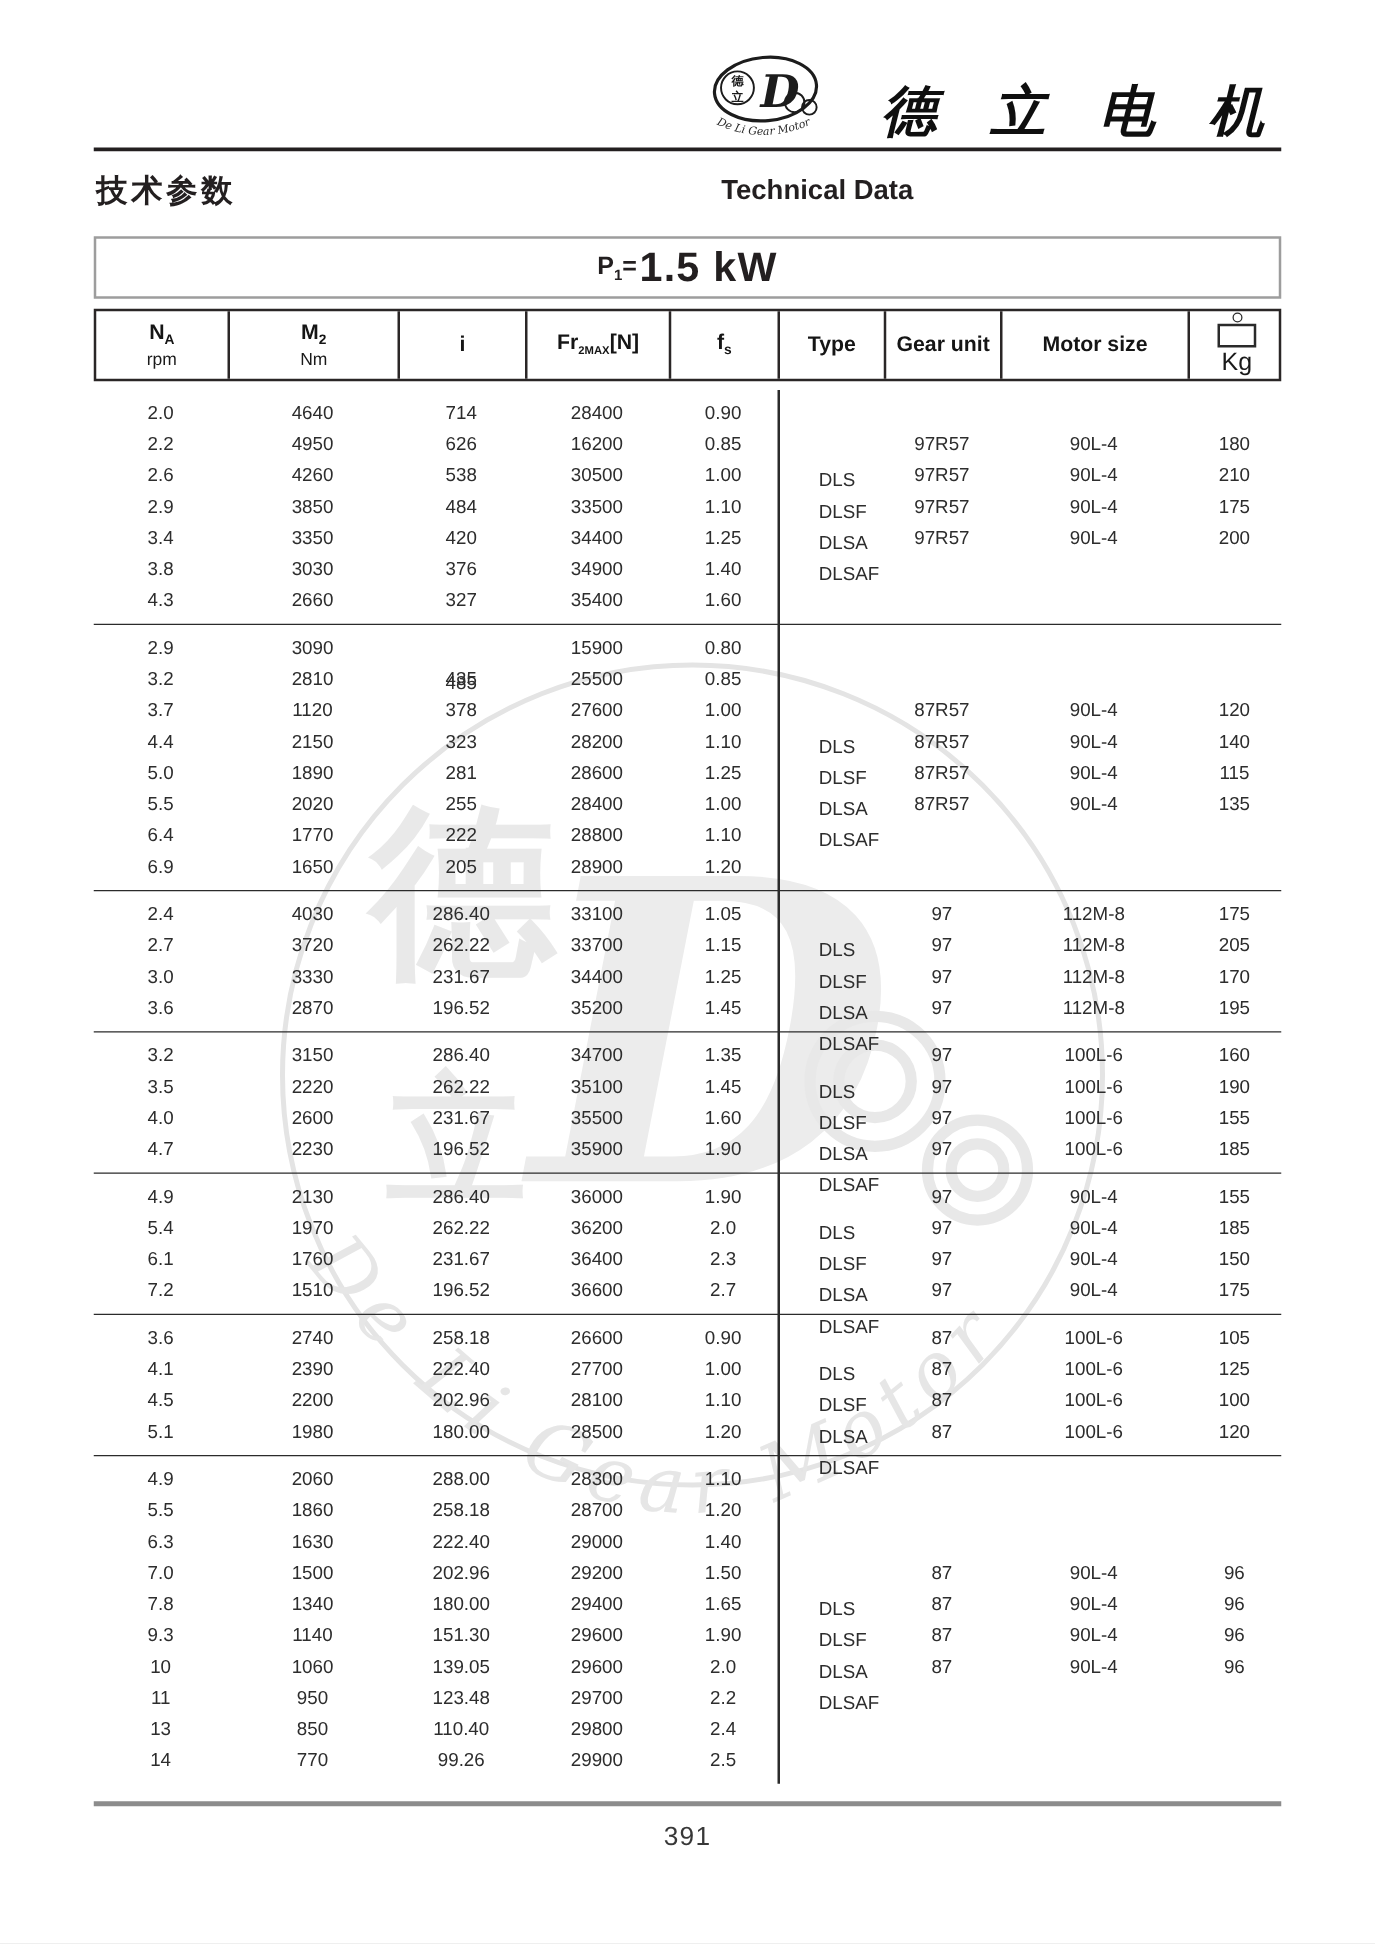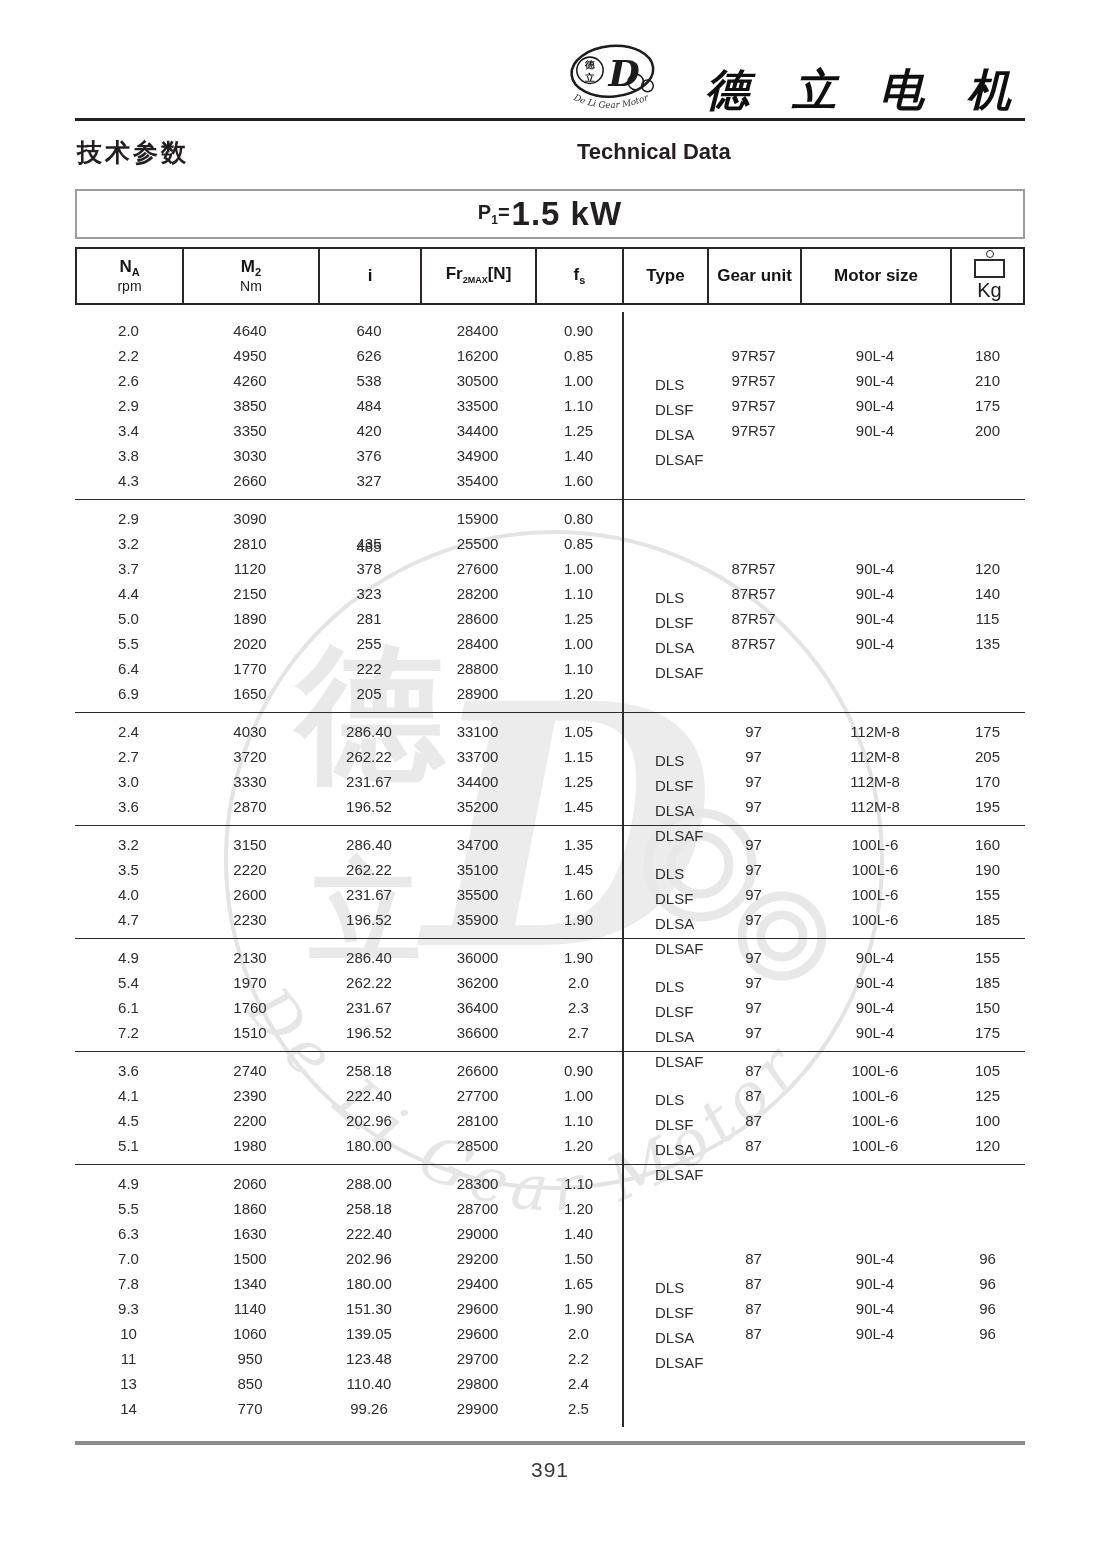--- a/index.html
+++ b/index.html
@@ -158,21 +158,21 @@
         </div>
         <div class="kglabel">Kg</div>
       </div>
     </div>
 
     <div class="tbody" id="tbody">
       <div class="vline"></div>
     <div class="group">
           <div class="cell" style="grid-area: 1 / 1;">2.0</div>
           <div class="cell" style="grid-area: 1 / 2;">4640</div>
-          <div class="cell" style="grid-area: 1 / 3;">640</div>
+          <div class="cell" style="grid-area: 1 / 3;">714</div>
           <div class="cell" style="grid-area: 1 / 4;">28400</div>
           <div class="cell" style="grid-area: 1 / 5;">0.90</div>
           <div class="cell" style="grid-area: 2 / 1;">2.2</div>
           <div class="cell" style="grid-area: 2 / 2;">4950</div>
           <div class="cell" style="grid-area: 2 / 3;">626</div>
           <div class="cell" style="grid-area: 2 / 4;">16200</div>
           <div class="cell" style="grid-area: 2 / 5;">0.85</div>
           <div class="cell" style="grid-area: 3 / 1;">2.6</div>
           <div class="cell" style="grid-area: 3 / 2;">4260</div>
           <div class="cell" style="grid-area: 3 / 3;">538</div>

